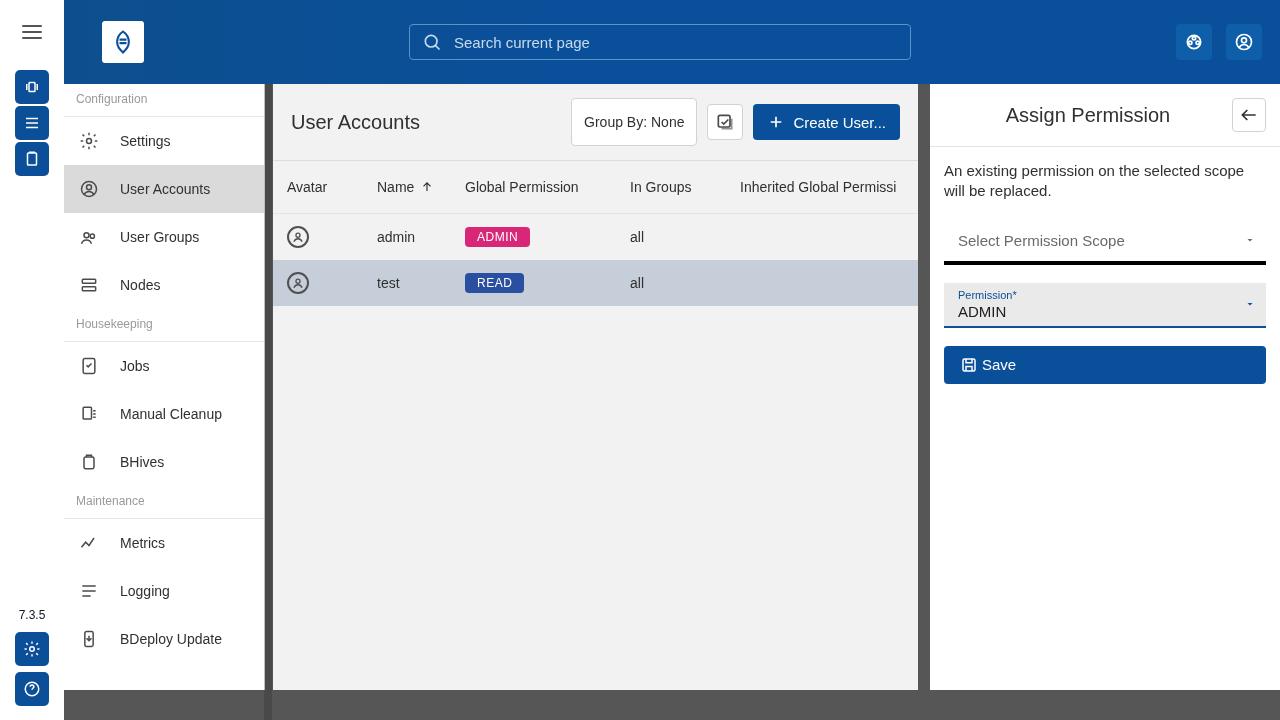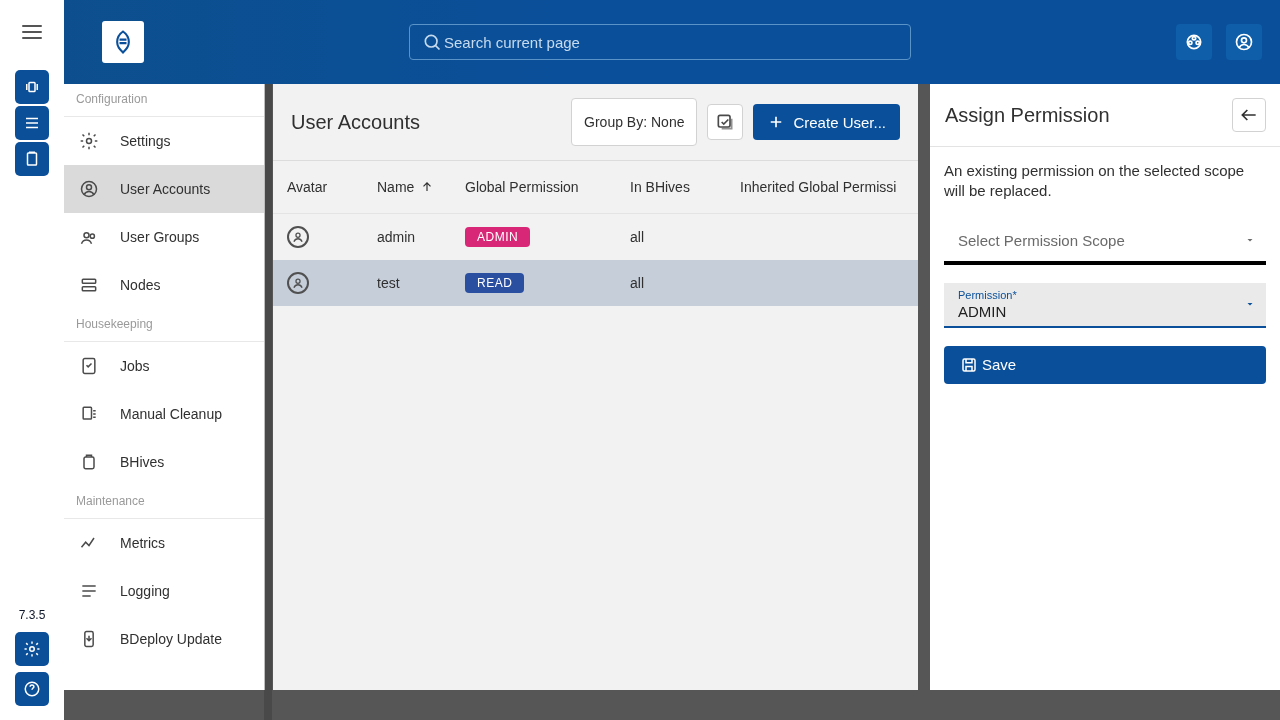--- a/index.html
+++ b/index.html
@@ -86,20 +86,21 @@
     justify-content: center;
   }
   .search {
     width: 502px;
     height: 36px;
     border: 1px solid #5a93c8;
     border-radius: 4px;
     display: flex;
     align-items: center;
     padding: 0 12px;
+    gap: 10px;
     color: #c7dbee;
   }
   .search input {
     flex: 1;
     background: transparent;
     border: none;
     outline: none;
     color: #fff;
     font-size: 15px;
   }
@@ -274,21 +275,21 @@
     flex-direction:column;
     flex-shrink:0;
   }
   .insp-head {
     display:flex; align-items:center;
     padding: 14px 14px 14px 14px;
     border-bottom:1px solid #e3e3e3;
   }
   .insp-head h2 {
     flex:1; margin:1px;
-    font-size:20px; font-weight:500; color:#303030;
+    font-size:20px; font-weight:500; color:#303030;text-align:center;
   }
   .insp-back {
     width:34px;height:34px;
     border:1px solid #d2d2d2;border-radius:4px;
     display:flex;align-items:center;justify-content:center;
     color:#303030;
     cursor:pointer;
   }
   .insp-body {
     padding: 14px 14px;
@@ -562,21 +563,21 @@
                   <span class="th-sort">
                     <span>Name</span>
                     <span>
                         <svg width="14" height="14" viewBox="0 0 24 24" fill="none" stroke="currentColor" stroke-width="2">
                           <path d="M12 19V5M6 11l6-6 6 6"></path>
                         </svg>
                       </span>
                   </span>
                 </th>
                 <th>Global Permission</th>
-                <th>In BHives</th>
+                <th>In Groups</th>
                 <th>Inherited Global Permissi</th>
               </tr>
             </thead>
             <tbody>
               <tr>
                 <td>
                     <span class="avatar-circle">
                       <svg width="14" height="14" viewBox="0 0 24 24" fill="none" stroke="currentColor" stroke-width="2.2">
                         <circle cx="12" cy="9" r="3.5"></circle>
                         <path d="M5 20c1.5-3.5 4.5-5 7-5s5.5 1.5 7 5"></path>

